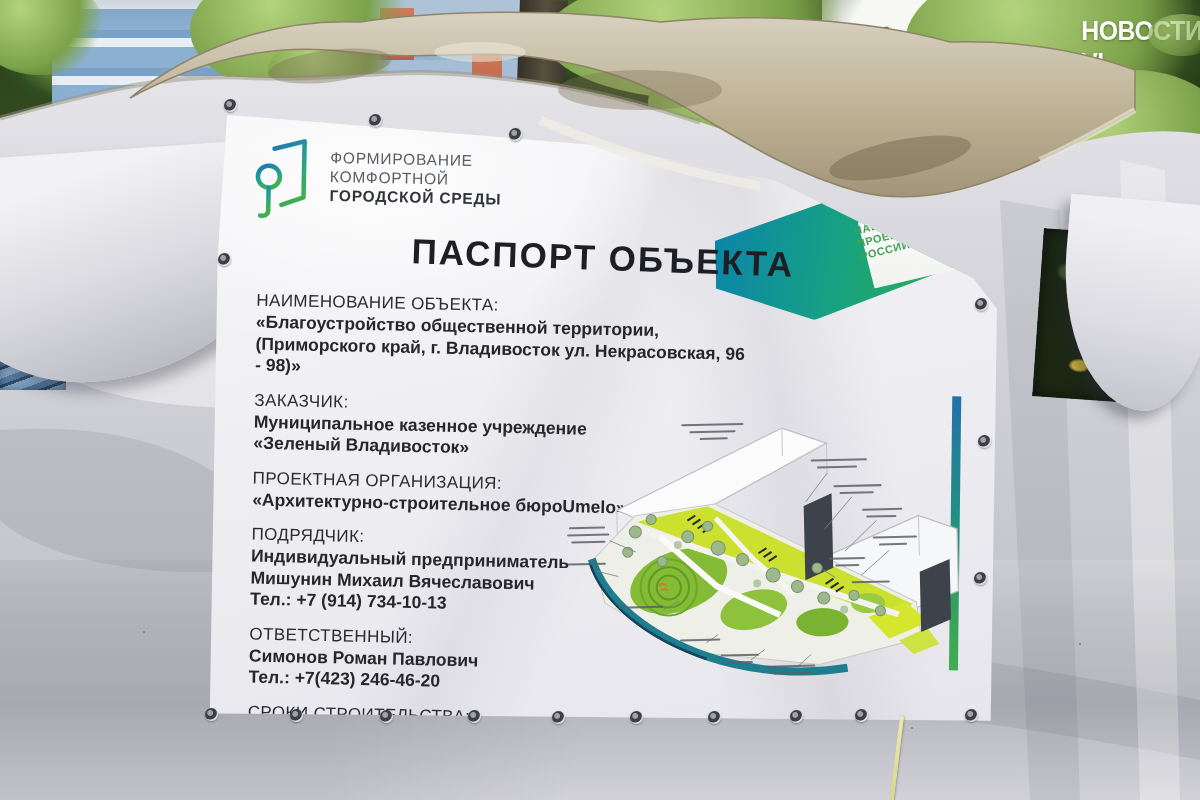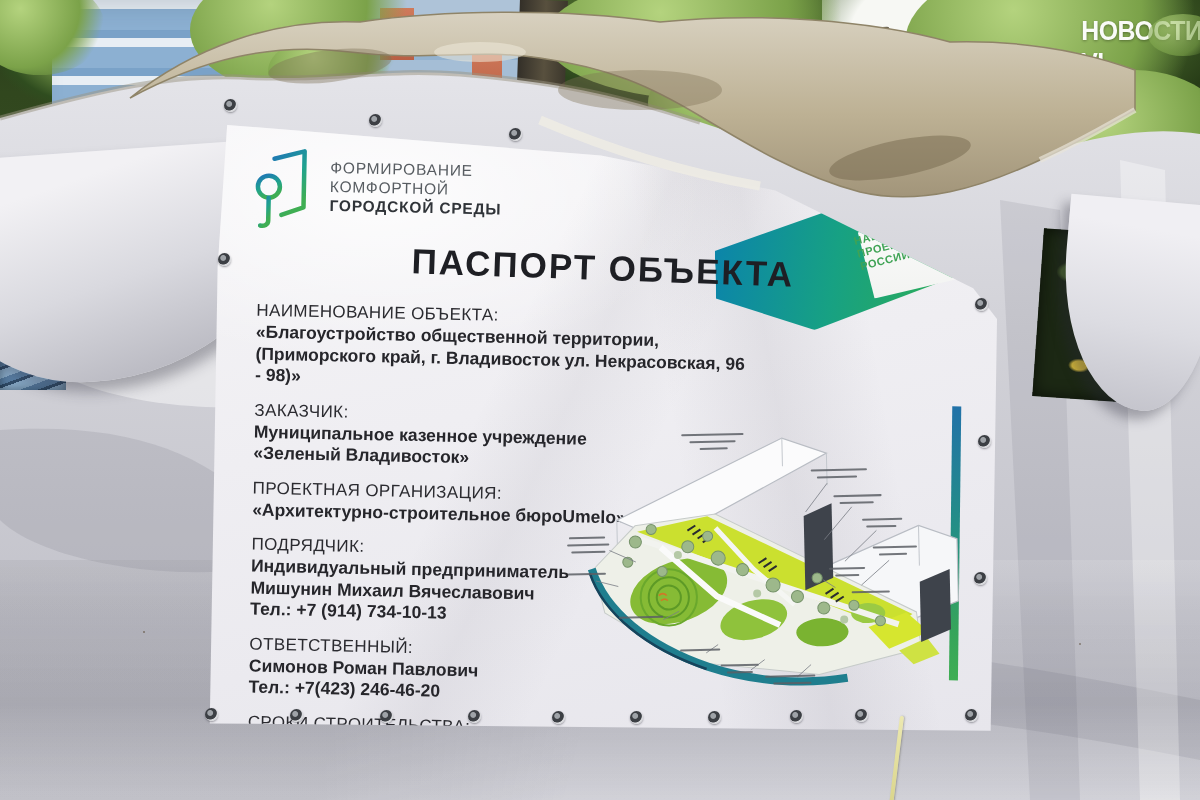--- a/index.html
+++ b/index.html
@@ -78,21 +78,21 @@
       radial-gradient(22px 14px at 60% 55%, #3c5526 0 50%, transparent 70%),
       radial-gradient(16px 10px at 40% 80%, #d6b93a 0 45%, transparent 70%),
       #1c2814;
     box-shadow:inset 0 0 16px rgba(0,0,0,.65); }
   .flap-right { left:1062px; top:200px; width:150px; height:210px; transform:rotate(5deg);
     background:linear-gradient(185deg,#f0eff3 15%,#dcdce2 60%,#c3c3cb);
     border-radius:0 0 52% 75% / 0 0 72% 95%;
     box-shadow:-7px 9px 12px rgba(40,40,55,.35); }
 
   
-  .banner { left:205px; top:120px; width:792px; height:612px;
+  .banner { left:205px; top:110px; width:792px; height:612px;
     clip-path:polygon(2.8% 0.8%, 50% 5.8%, 72% 11.5%, 97% 27.5%, 100% 32.5%, 99.2% 99.8%, 0.6% 98.6%, 1.6% 24%);
     background:
       linear-gradient(115deg, transparent 38%, rgba(96,92,108,.08) 46%, transparent 56%),
       linear-gradient(80deg, transparent 58%, rgba(96,92,108,.10) 70%, transparent 82%),
       radial-gradient(60% 40% at 22% 12%, rgba(255,255,255,.8), transparent 70%),
       linear-gradient(168deg,#f6f5f7 0%, #efeef2 45%, #e7e6ec 100%);
     box-shadow:0 4px 16px rgba(50,50,60,.25); }
   .banner-inner { position:absolute; left:0; top:0; width:100%; height:100%; transform:rotate(.7deg); }
 
   .grommet { width:13px; height:13px; border-radius:50%;

